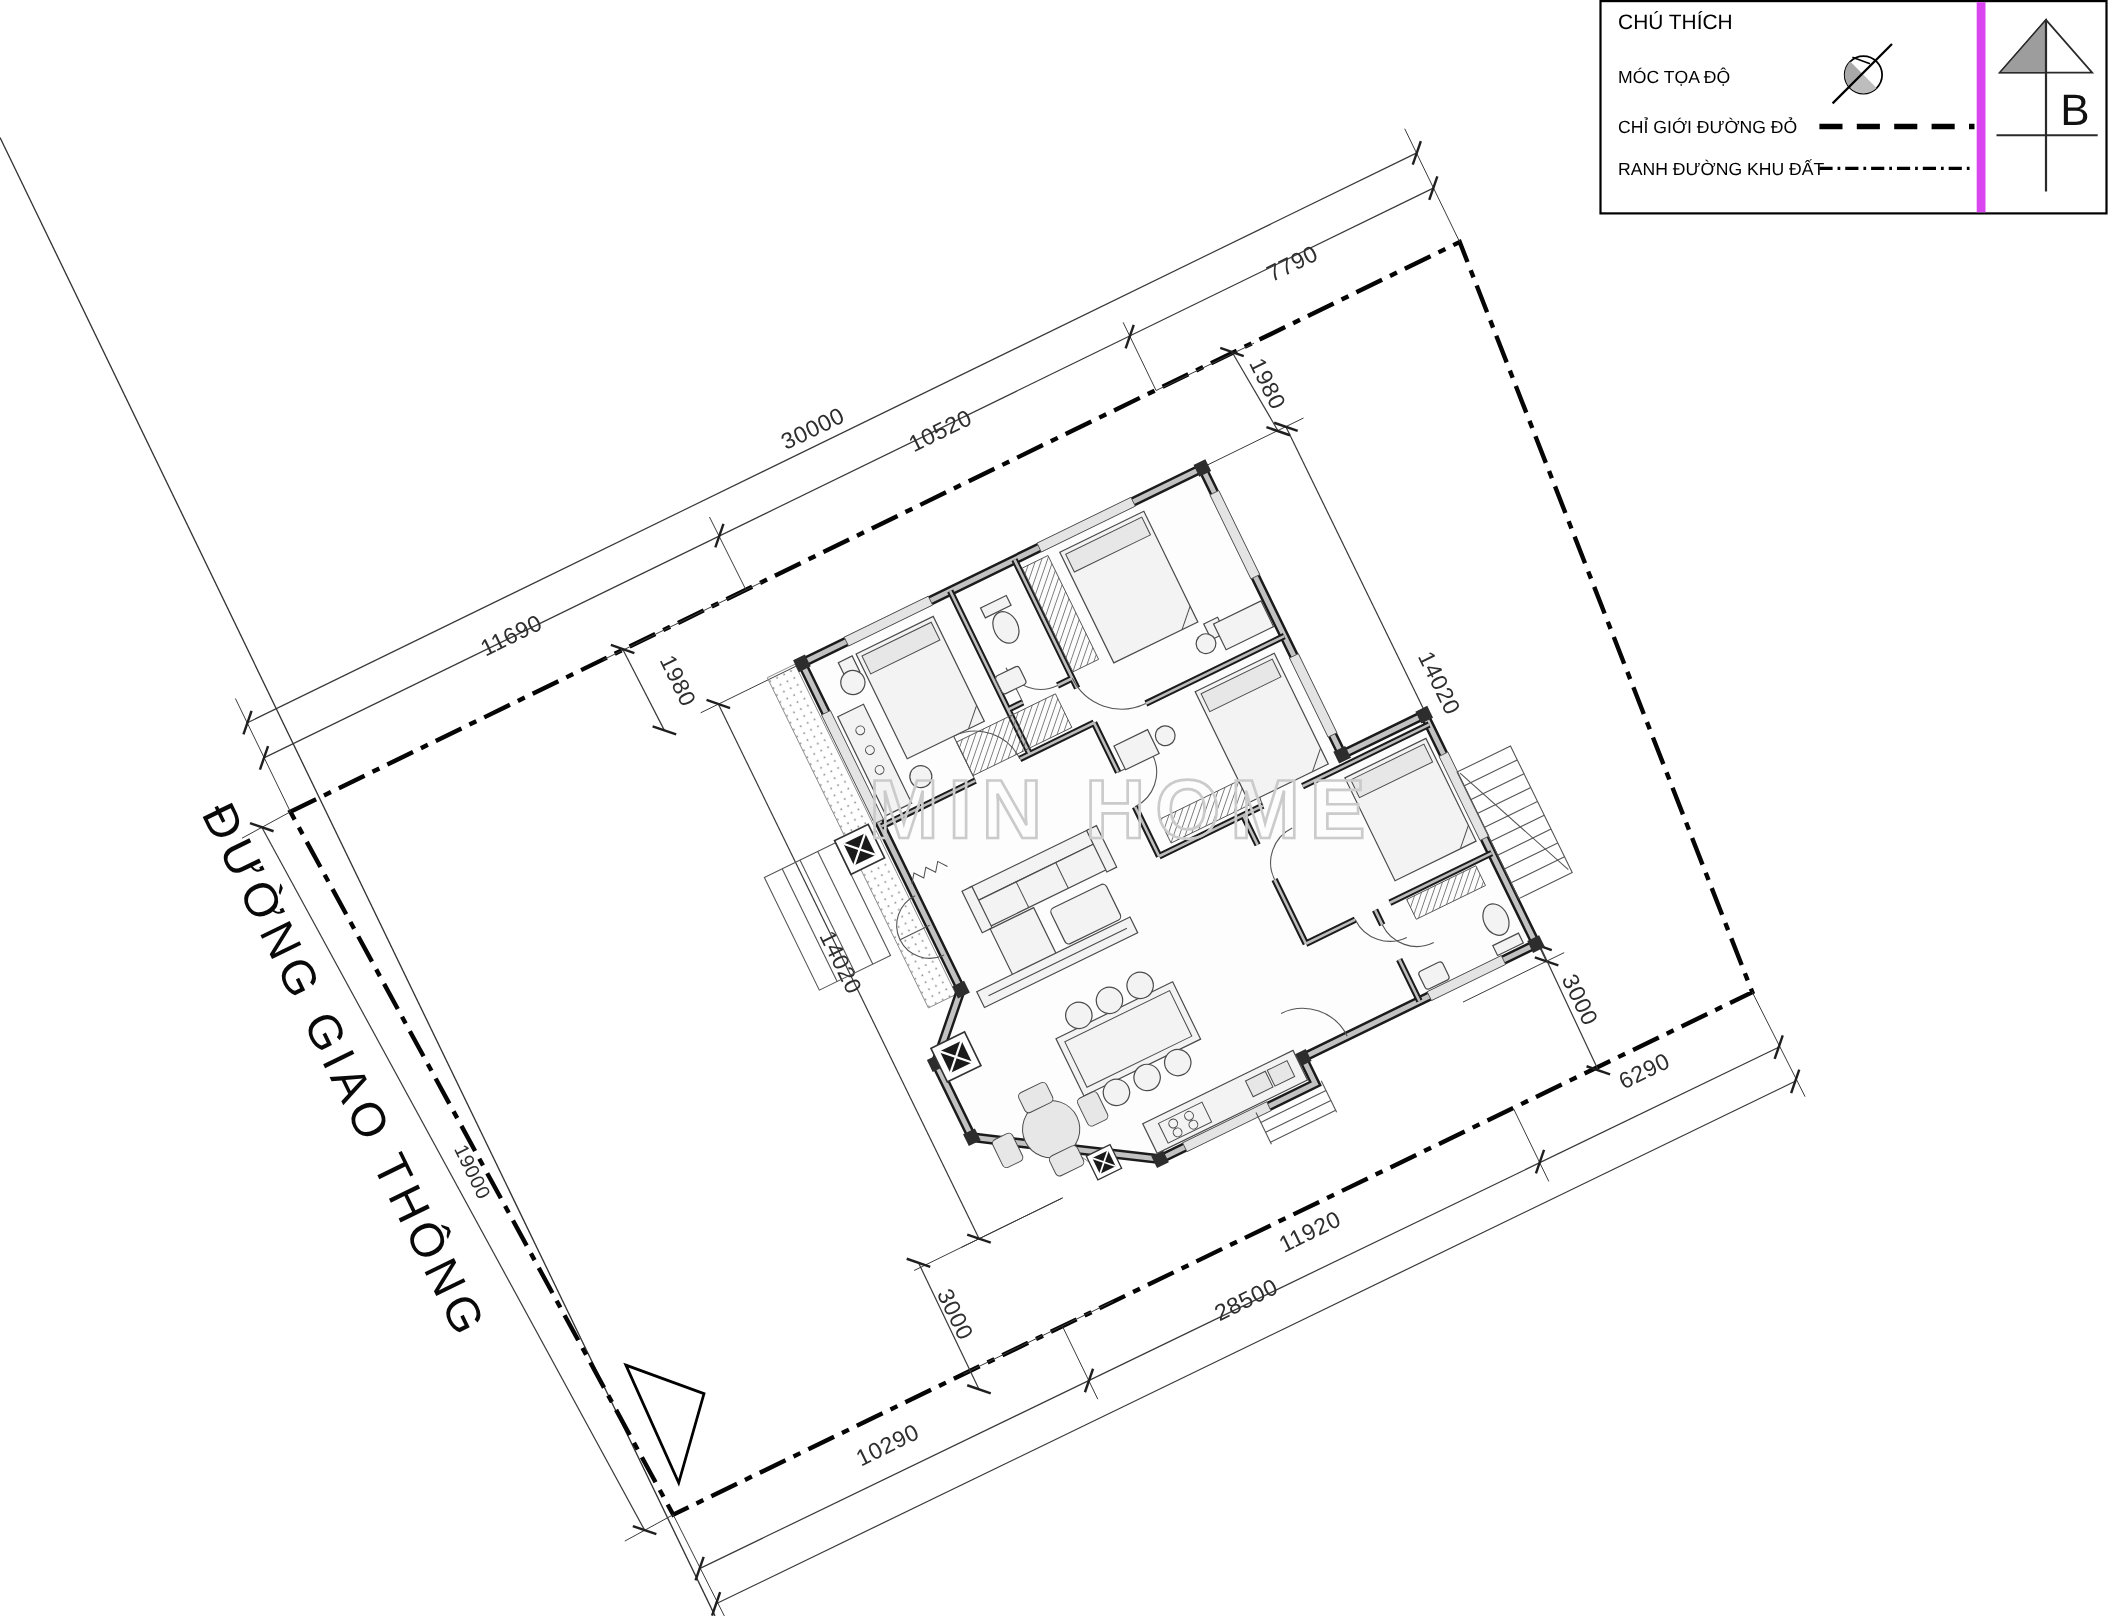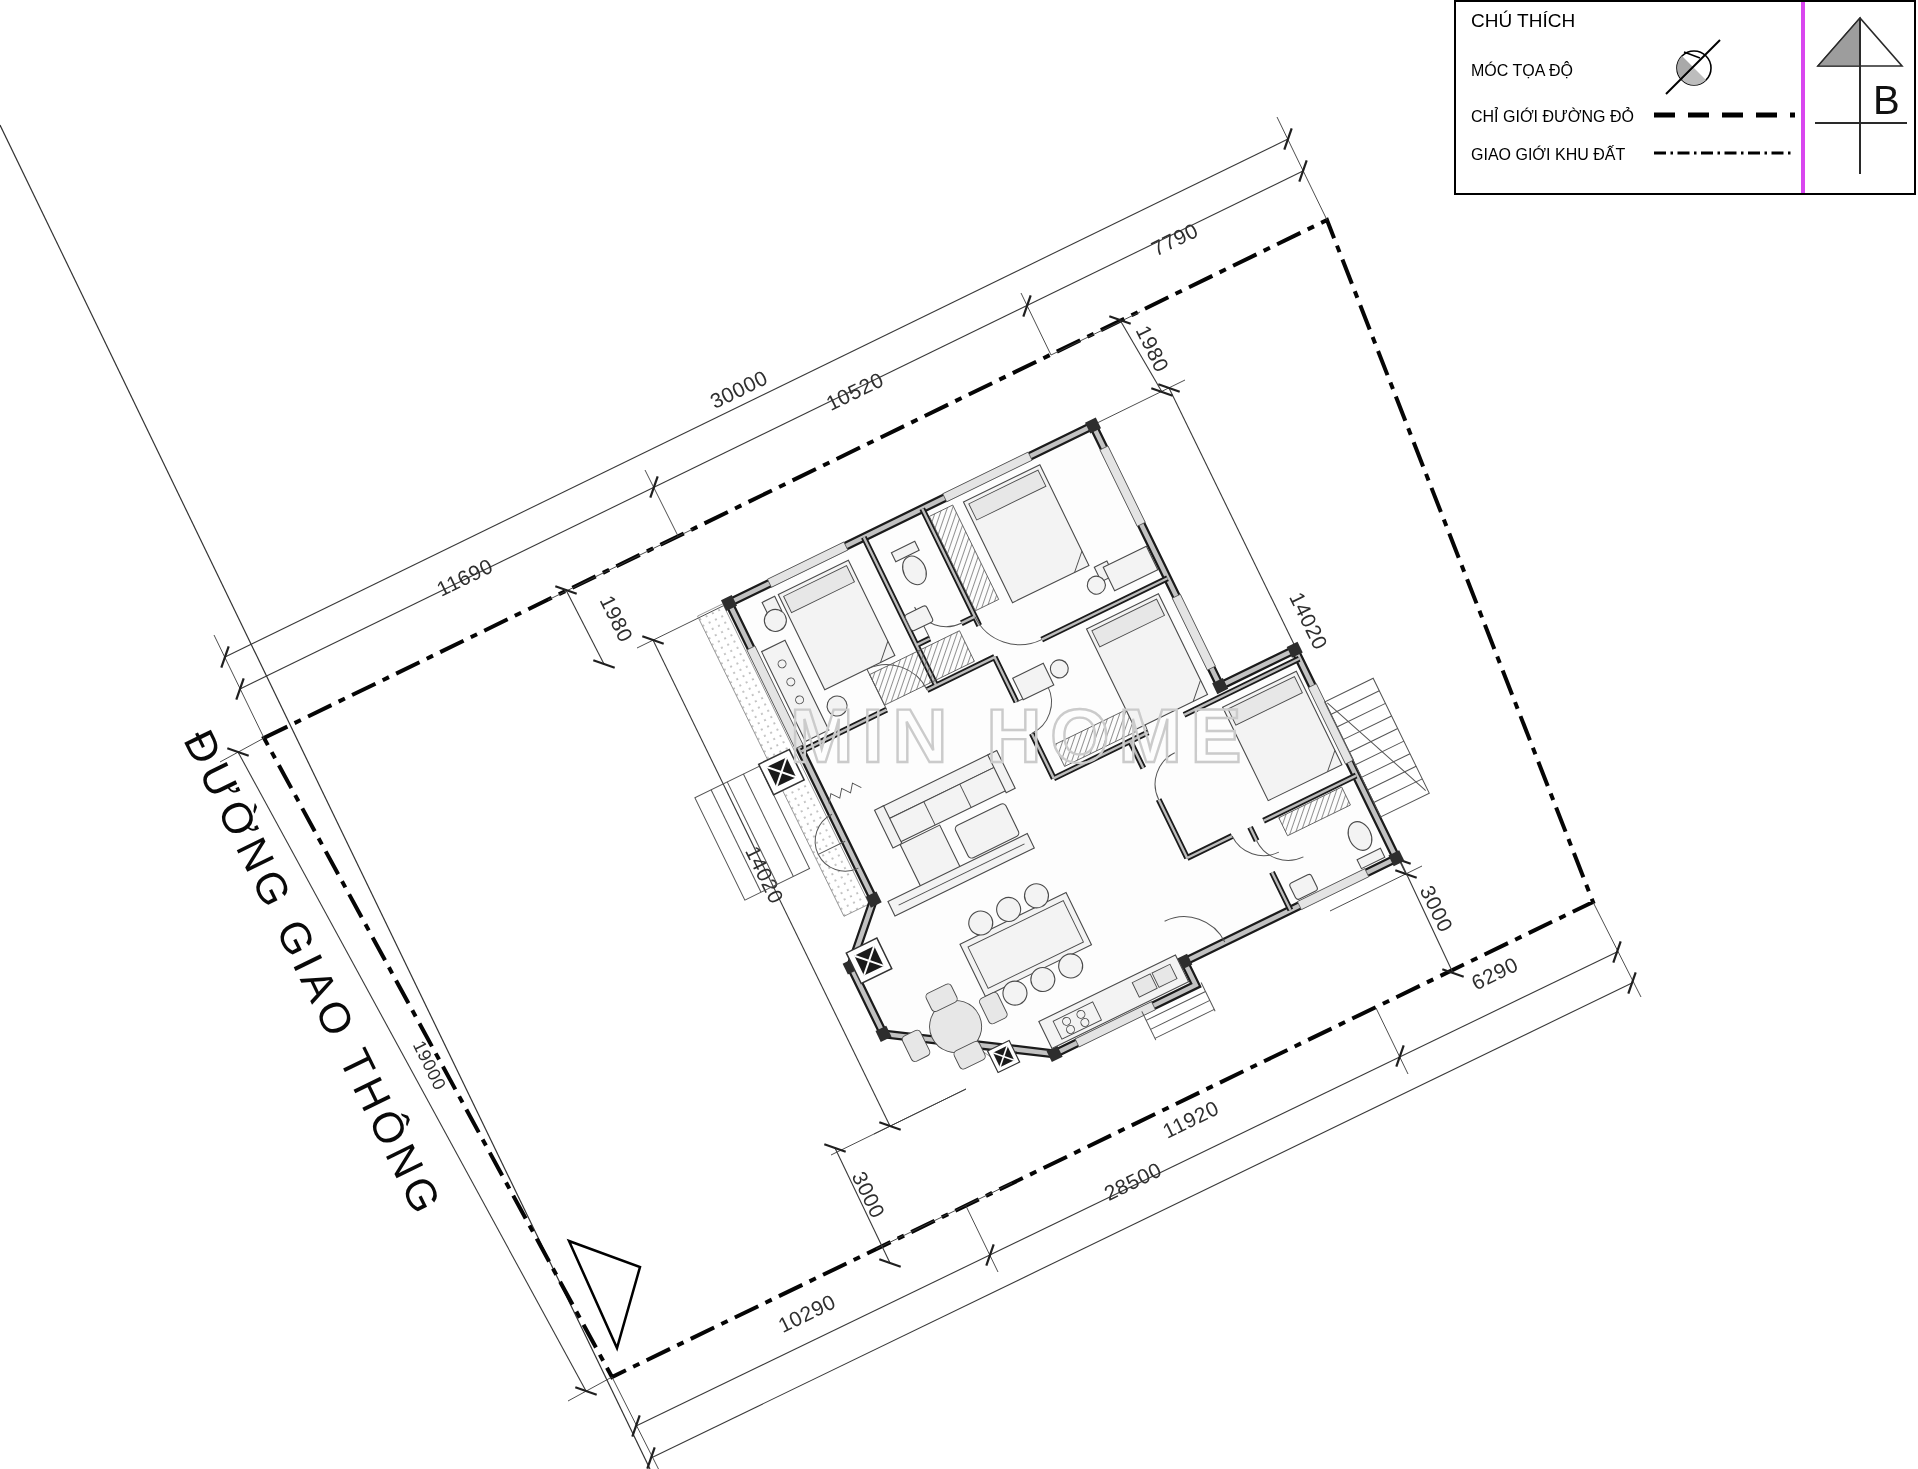--- a/index.html
+++ b/index.html
@@ -23,36 +23,36 @@
   .fl{stroke:#4a4a4a;stroke-width:.9;fill:none;}
   .win{fill:#e4e4e4;stroke:#555;stroke-width:.8;}
   .hatchr{fill:url(#hatch);stroke:#555;stroke-width:.8;}
   .dotr{fill:url(#dots);stroke:#8a8a8a;stroke-width:.8;}
   .arc{fill:none;stroke:#555;stroke-width:1;}
   .corner{fill:#2d2d2d;}
   .stair{stroke:#555;stroke-width:1;fill:none;}
   
   .legend-wrap{position:absolute;left:1454px;top:0;width:462px;height:195px;
     border:2px solid #000;display:flex;background:#fff;box-sizing:border-box;z-index:5;}
-  .legend-left{width:349px;border-right:4px solid #d946ef;position:relative;box-sizing:border-box;}
+  .legend-left{width:349px;border-right:8px solid #d946ef;position:relative;box-sizing:border-box;}
   .legend-right{flex:1;position:relative;}
   .legend-title{position:absolute;left:15px;top:8px;font-size:19px;color:#000;}
   .legend-item-label{position:absolute;left:15px;font-size:16px;color:#000;white-space:nowrap;}
   .li0{top:60px;} .li1{top:106px;} .li2{top:144px;}
   .sym{position:absolute;}
 </style>
 </head>
 <body>
 
 <div class="legend-wrap">
   <div class="legend-left">
     <div class="legend-title">CHÚ THÍCH</div>
     <div class="legend-item-label li0">MÓC TỌA ĐỘ</div>
     <div class="legend-item-label li1">CHỈ GIỚI ĐƯỜNG ĐỎ</div>
-    <div class="legend-item-label li2">GIAO GIỚI KHU ĐẤT</div>
+    <div class="legend-item-label li2">RANH ĐƯỜNG KHU ĐẤT</div>
     <svg class="sym" style="left:198px;top:26px" width="84" height="76">
       <circle cx="40" cy="40" r="17" fill="#fff" stroke="#000" stroke-width="1.6"></circle>
       <path d="M28,52 A17,17 0 0 1 28,28 L40,40 Z" fill="#a9a9a9"></path>
       <path d="M28,52 A17,17 0 0 0 52,52 L40,40 Z" fill="#bdbdbd"></path>
       <line x1="12" y1="66" x2="66" y2="12" stroke="#000" stroke-width="2"></line>
       <line x1="30" y1="24" x2="46" y2="30" stroke="#000" stroke-width="1.4"></line>
     </svg>
     <svg class="sym" style="left:196px;top:104px" width="145" height="18">
       <line x1="2" y1="9" x2="143" y2="9" stroke="#000" stroke-width="5" stroke-dasharray="21 13"></line>
     </svg>

